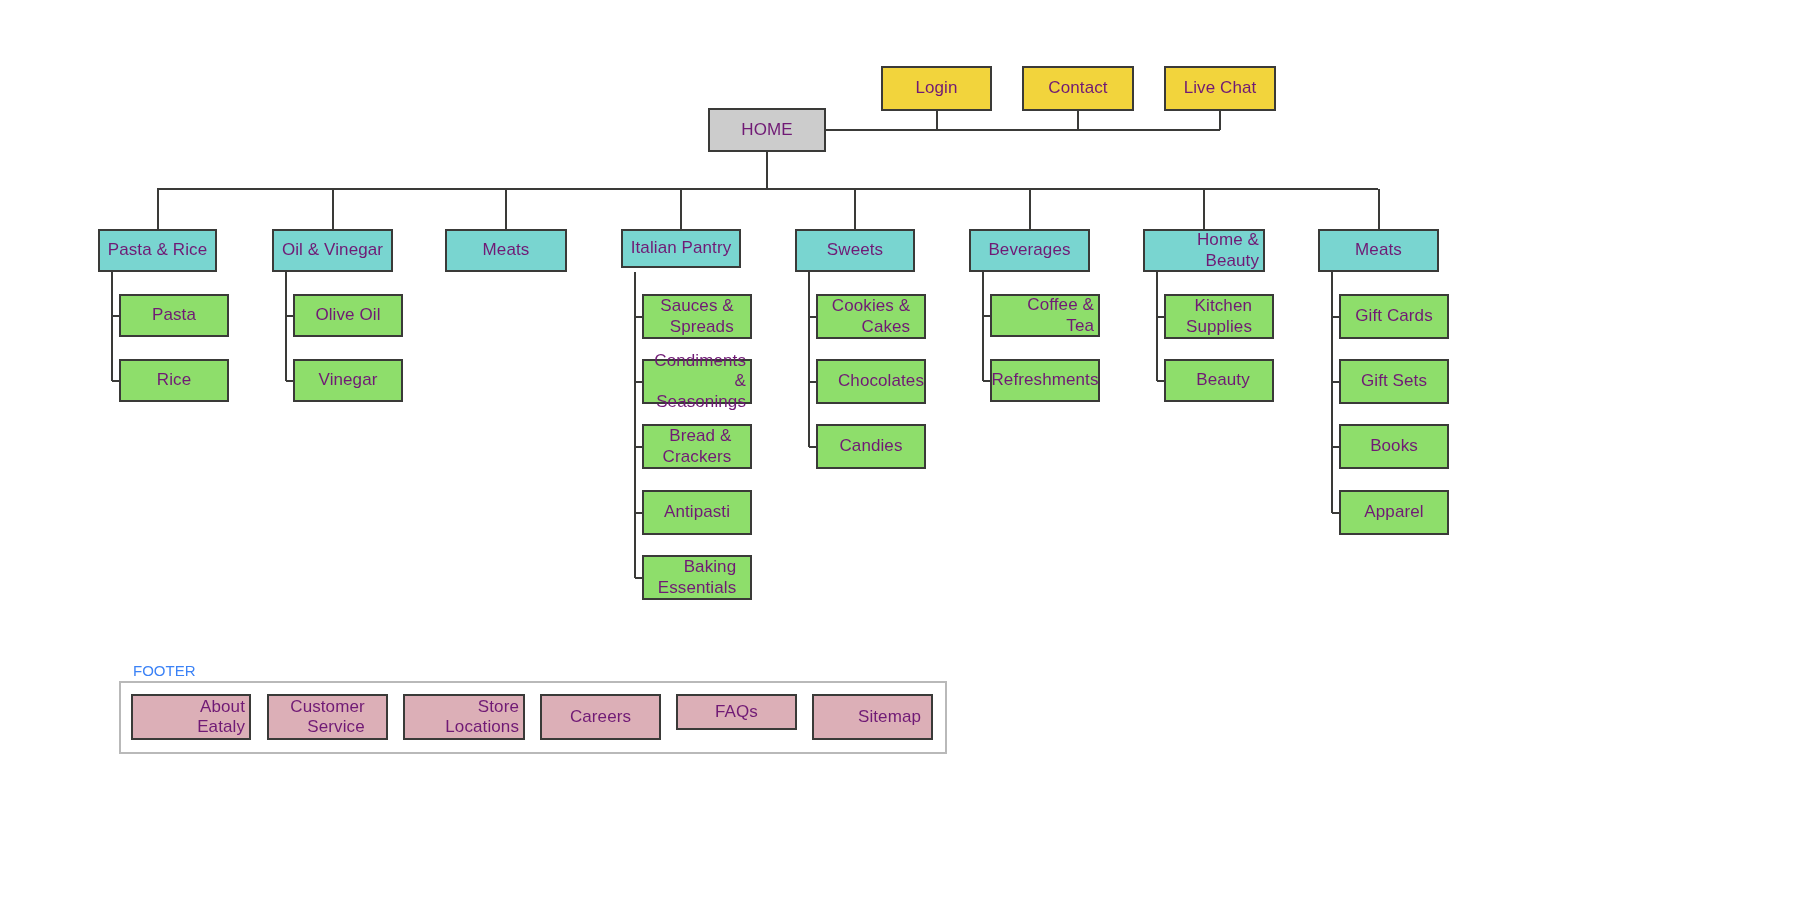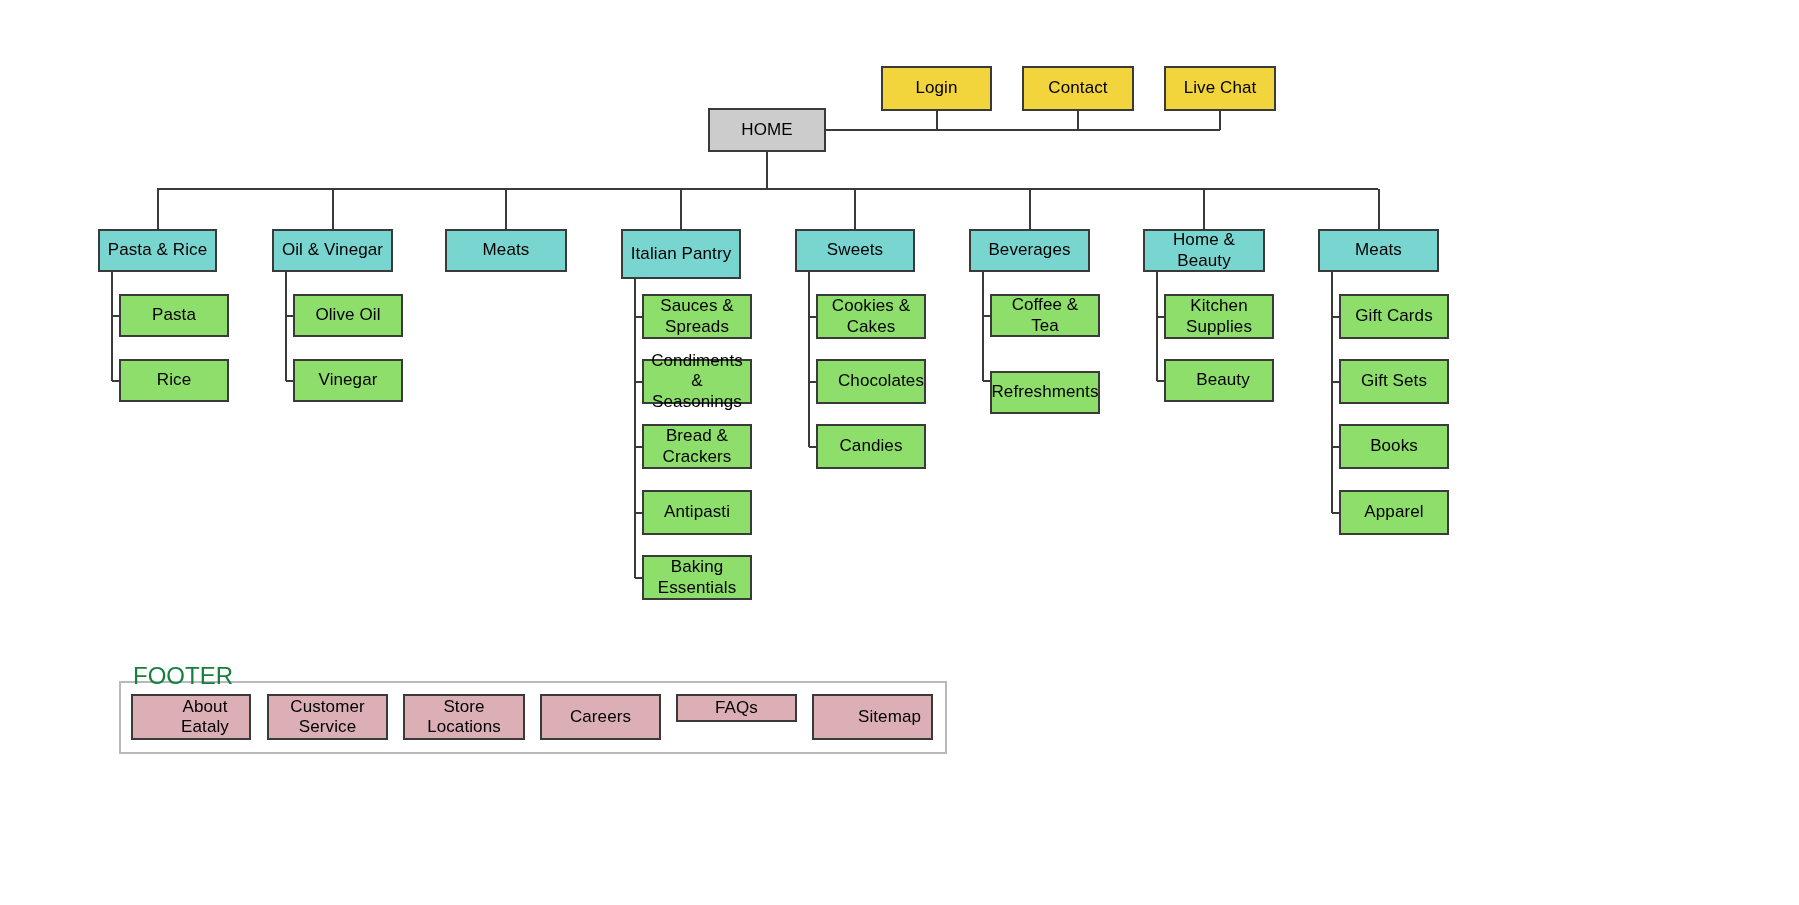--- a/index.html
+++ b/index.html
@@ -27,23 +27,23 @@
     height: 905px;
     pointer-events: none;
   }
   .node {
     position: absolute;
     box-sizing: border-box;
     border: 2px solid #3a3a38;
     display: flex;
     align-items: center;
     justify-content: center;
-    text-align: center;
+    text-align: right;
     line-height: 1.18;
-    color: #000000;
+    color: #701a75;
     font-size: 17px;
     letter-spacing: 0.1px;
     padding: 0 4px;
     white-space: pre-line;
     z-index: 2;
   }
   .node.home   { background: #cccccc; }
   .node.util   { background: #f2d43c; }
   .node.cat    { background: #79d5d0; }
   .node.leaf   { background: #8ede6b; }
@@ -51,22 +51,22 @@
 
   #footer-frame {
     position: absolute;
     box-sizing: border-box;
     border: 2px solid #b9b9b9;
     background: #ffffff;
     z-index: 1;
   }
   #footer-title {
     position: absolute;
-    font-size: 24px;
-    color: #15803d;
+    font-size: 15px;
+    color: #3b82f6;
     z-index: 2;
   }
 </style>
 </head>
 <body>
 
 <div id="canvas">
 
   <svg id="wires" viewBox="0 0 1799 905" preserveAspectRatio="none">
       <line x1="826" y1="130" x2="1220" y2="130" stroke="#3a3a38" stroke-width="2" shape-rendering="crispEdges"></line>
@@ -119,54 +119,54 @@
   <div class="node util" id="node-util-2" style="left: 1164px; top: 66px; width: 112px; height: 45px;">Live Chat</div>
 
   <div id="tree-nodes">
       <div class="node cat" style="left: 98px; top: 229px; width: 119px; height: 43px;">Pasta &amp; Rice</div>
       <div class="node leaf" style="left: 119px; top: 294px; width: 110px; height: 43px;">Pasta</div>
       <div class="node leaf" style="left: 119px; top: 359px; width: 110px; height: 43px;">Rice</div>
       <div class="node cat" style="left: 272px; top: 229px; width: 121px; height: 43px;">Oil &amp; Vinegar</div>
       <div class="node leaf" style="left: 293px; top: 294px; width: 110px; height: 43px;">Olive Oil</div>
       <div class="node leaf" style="left: 293px; top: 359px; width: 110px; height: 43px;">Vinegar</div>
       <div class="node cat" style="left: 445px; top: 229px; width: 122px; height: 43px;">Meats</div>
-      <div class="node cat" style="left: 621px; top: 229px; width: 120px; height: 50px;">Italian Pantry</div>
+      <div class="node cat" style="left: 621px; top: 229px; width: 120px; height: 39px;">Italian Pantry</div>
       <div class="node leaf" style="left: 642px; top: 294px; width: 110px; height: 45px;">Sauces &amp;
 Spreads</div>
       <div class="node leaf" style="left: 642px; top: 359px; width: 110px; height: 45px;">Condiments &amp;
 Seasonings</div>
       <div class="node leaf" style="left: 642px; top: 424px; width: 110px; height: 45px;">Bread &amp;
 Crackers</div>
       <div class="node leaf" style="left: 642px; top: 490px; width: 110px; height: 45px;">Antipasti</div>
       <div class="node leaf" style="left: 642px; top: 555px; width: 110px; height: 45px;">Baking
 Essentials</div>
       <div class="node cat" style="left: 795px; top: 229px; width: 120px; height: 43px;">Sweets</div>
       <div class="node leaf" style="left: 816px; top: 294px; width: 110px; height: 45px;">Cookies &amp;
 Cakes</div>
       <div class="node leaf" style="left: 816px; top: 359px; width: 110px; height: 45px; padding-left: 24px;">Chocolates</div>
       <div class="node leaf" style="left: 816px; top: 424px; width: 110px; height: 45px;">Candies</div>
       <div class="node cat" style="left: 969px; top: 229px; width: 121px; height: 43px;">Beverages</div>
       <div class="node leaf" style="left: 990px; top: 294px; width: 110px; height: 43px;">Coffee &amp; Tea</div>
-      <div class="node leaf" style="left: 990px; top: 359px; width: 110px; height: 43px; margin-top: 12px;">Refreshments</div>
+      <div class="node leaf" style="left: 990px; top: 359px; width: 110px; height: 43px;">Refreshments</div>
       <div class="node cat" style="left: 1143px; top: 229px; width: 122px; height: 43px;">Home &amp; Beauty</div>
       <div class="node leaf" style="left: 1164px; top: 294px; width: 110px; height: 45px;">Kitchen
 Supplies</div>
       <div class="node leaf" style="left: 1164px; top: 359px; width: 110px; height: 43px; padding-left: 12px;">Beauty</div>
       <div class="node cat" style="left: 1318px; top: 229px; width: 121px; height: 43px;">Meats</div>
       <div class="node leaf" style="left: 1339px; top: 294px; width: 110px; height: 45px;">Gift Cards</div>
       <div class="node leaf" style="left: 1339px; top: 359px; width: 110px; height: 45px;">Gift Sets</div>
       <div class="node leaf" style="left: 1339px; top: 424px; width: 110px; height: 45px;">Books</div>
       <div class="node leaf" style="left: 1339px; top: 490px; width: 110px; height: 45px;">Apparel</div>
     </div>
 
   <div id="footer-title" style="left: 133px; top: 662px;">FOOTER</div>
   <div id="footer-frame" style="left: 119px; top: 681px; width: 828px; height: 73px;"></div>
   <div id="footer-nodes">
       <div class="node foot" style="left: 131px; top: 694px; width: 120px; height: 46px; padding-left: 32px;">About Eataly</div>
       <div class="node foot" style="left: 267px; top: 694px; width: 121px; height: 46px;">Customer
 Service</div>
       <div class="node foot" style="left: 403px; top: 694px; width: 122px; height: 46px;">Store Locations</div>
       <div class="node foot" style="left: 540px; top: 694px; width: 121px; height: 46px;">Careers</div>
-      <div class="node foot" style="left: 676px; top: 694px; width: 121px; height: 28px;">FAQs</div>
+      <div class="node foot" style="left: 676px; top: 694px; width: 121px; height: 36px;">FAQs</div>
       <div class="node foot" style="left: 812px; top: 694px; width: 121px; height: 46px; padding-left: 38px;">Sitemap</div>
     </div>
 
 </div>
 
 </body></html>

